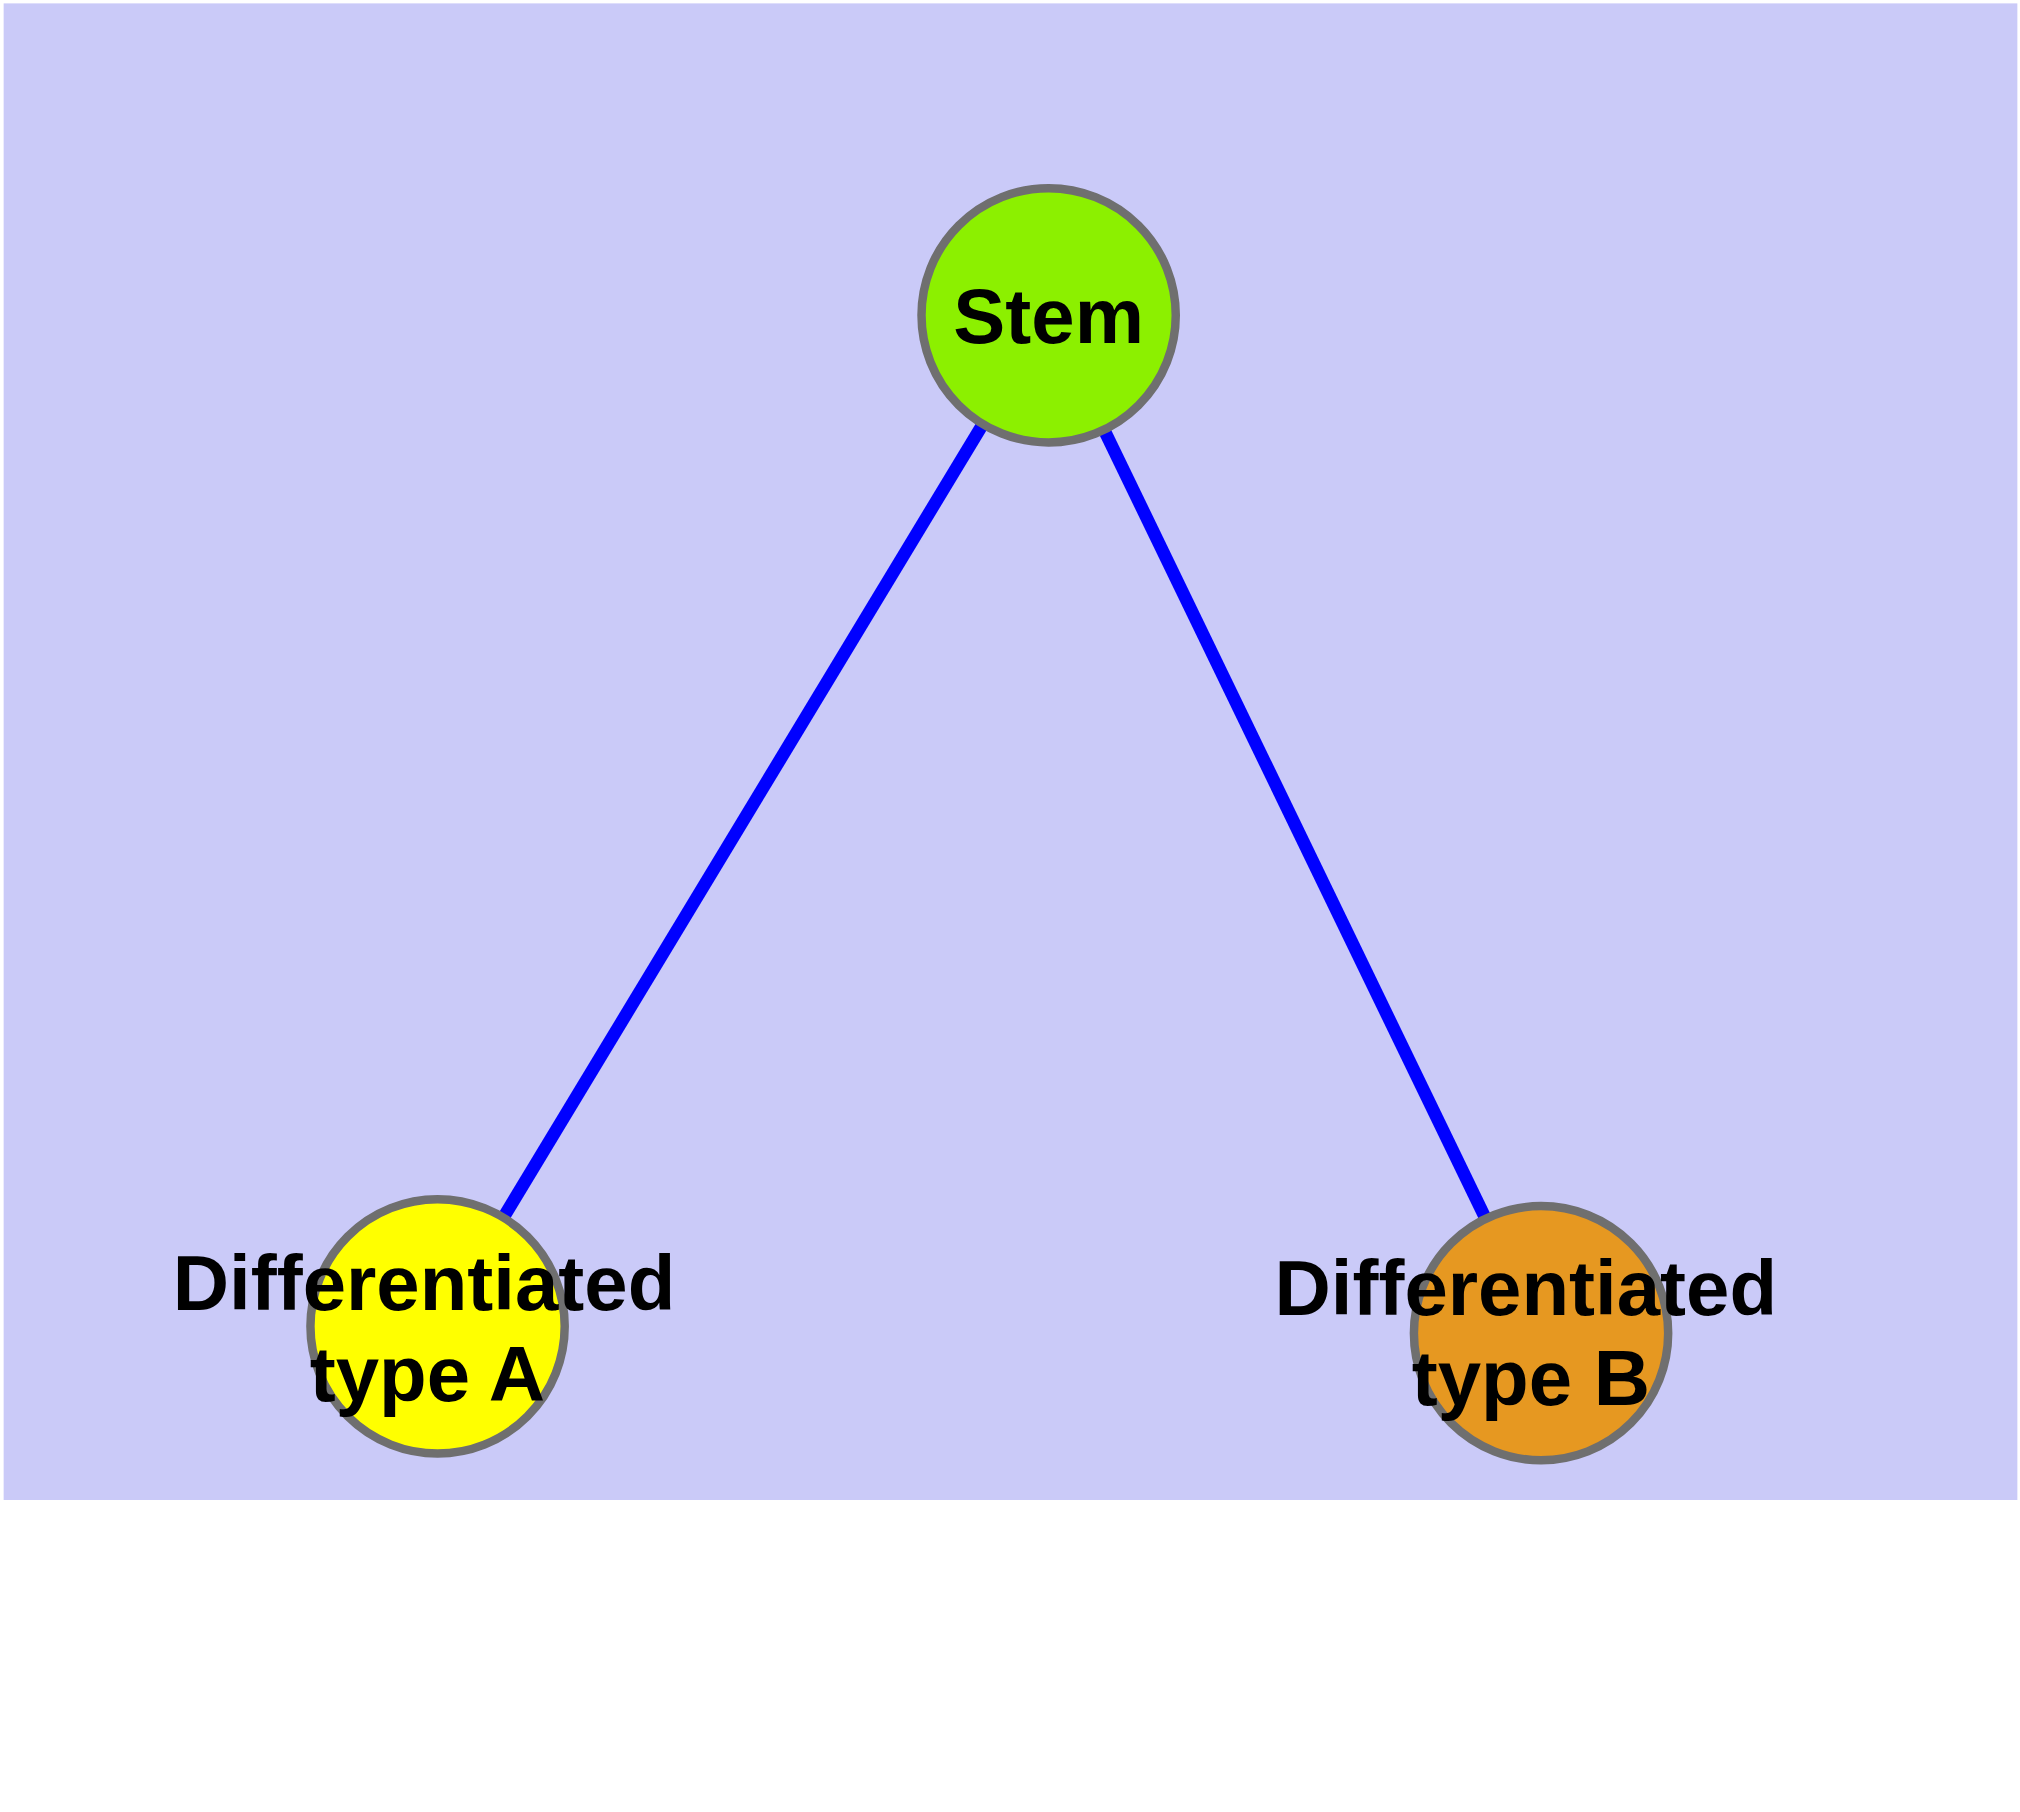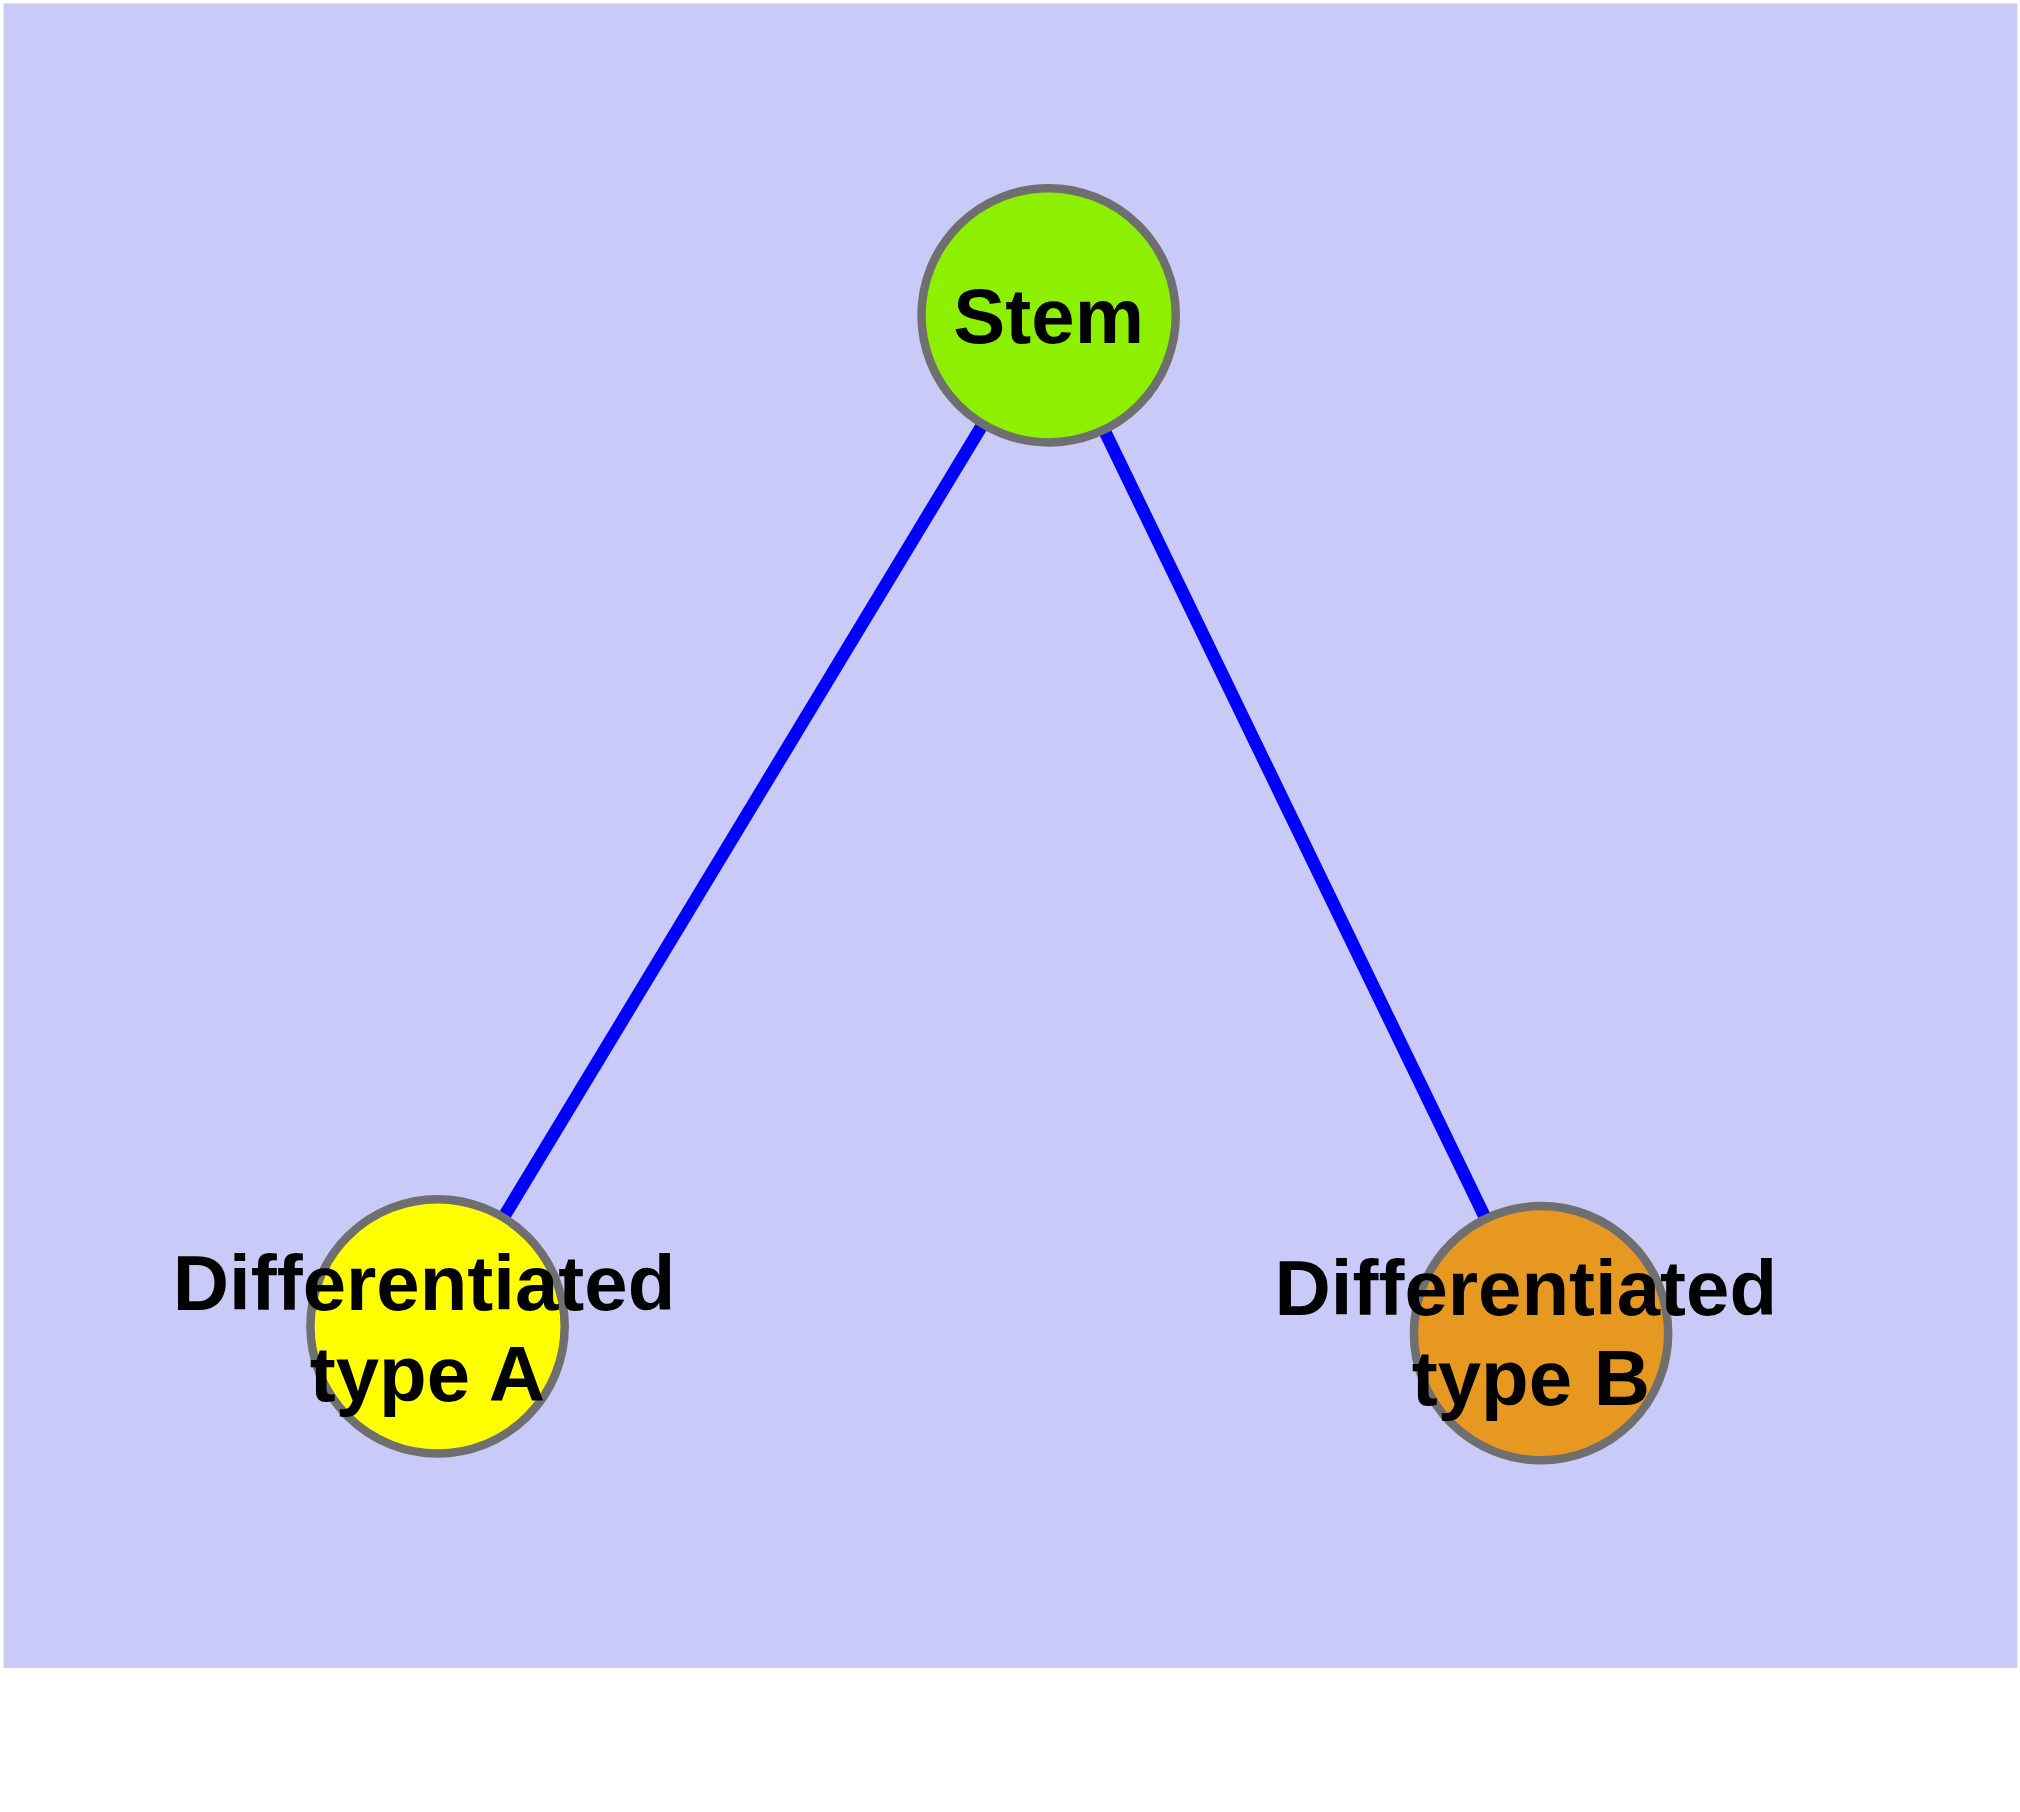--- a/index.html
+++ b/index.html
@@ -3,21 +3,21 @@
 <meta charset="utf-8">
 <style>
   html, body {
     margin: 0;
     padding: 0;
     background: var(--page-bg, #ffffff);
   }
   .figure {
     position: relative;
     width: 2021px;
-    height: 1668px;
+    height: 1500px;
     background: var(--page-bg, #ffffff);
   }
   .figure svg {
     display: block;
     width: 2021px;
     height: 1812px;
   }
   .edge {
     stroke: var(--edge-color, #0000ff);
     stroke-width: 15px;

